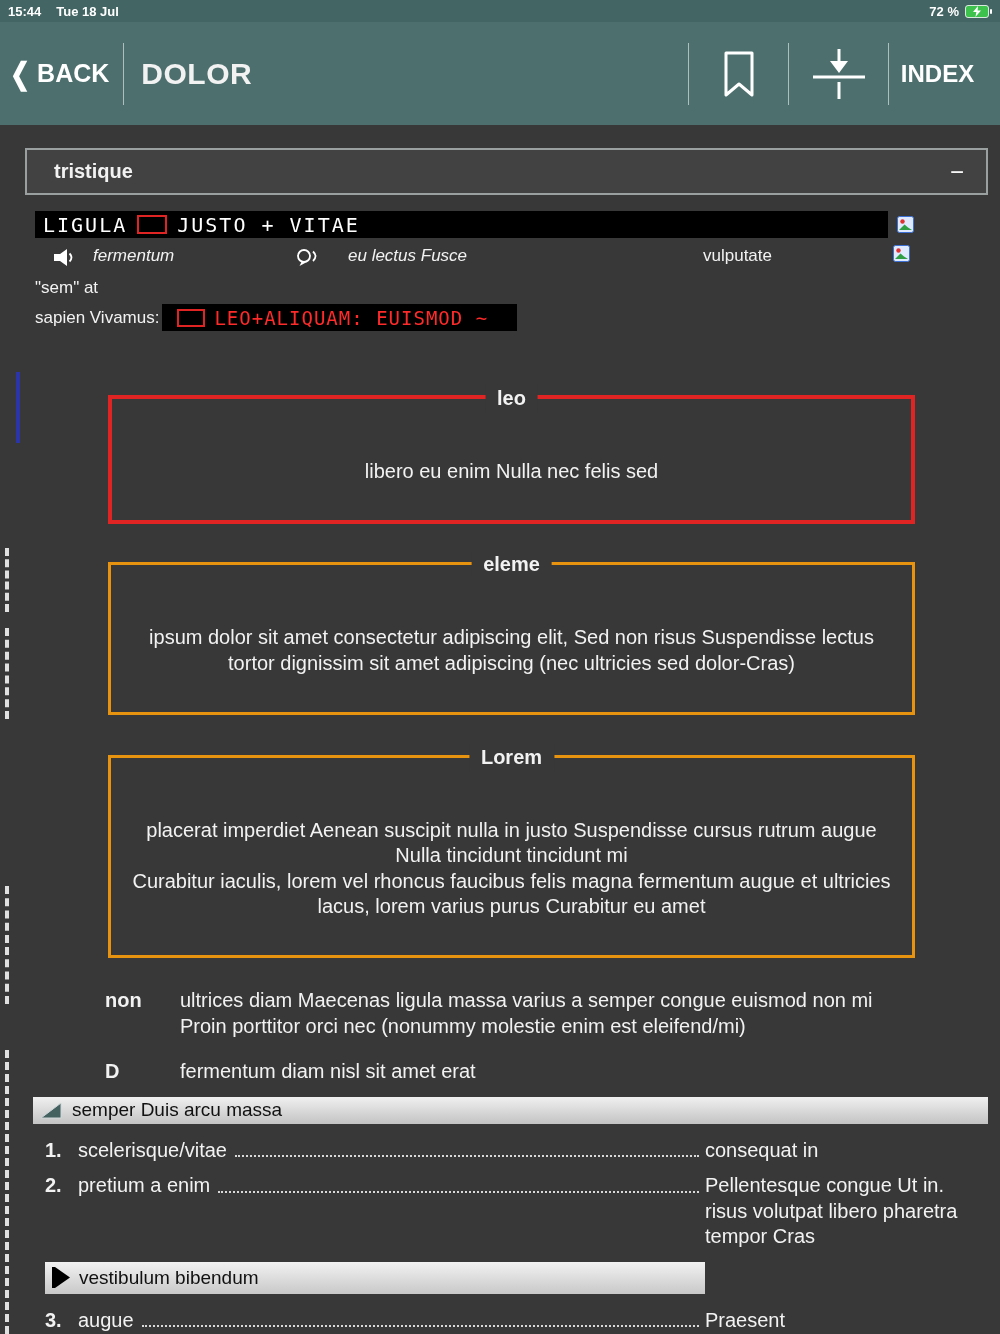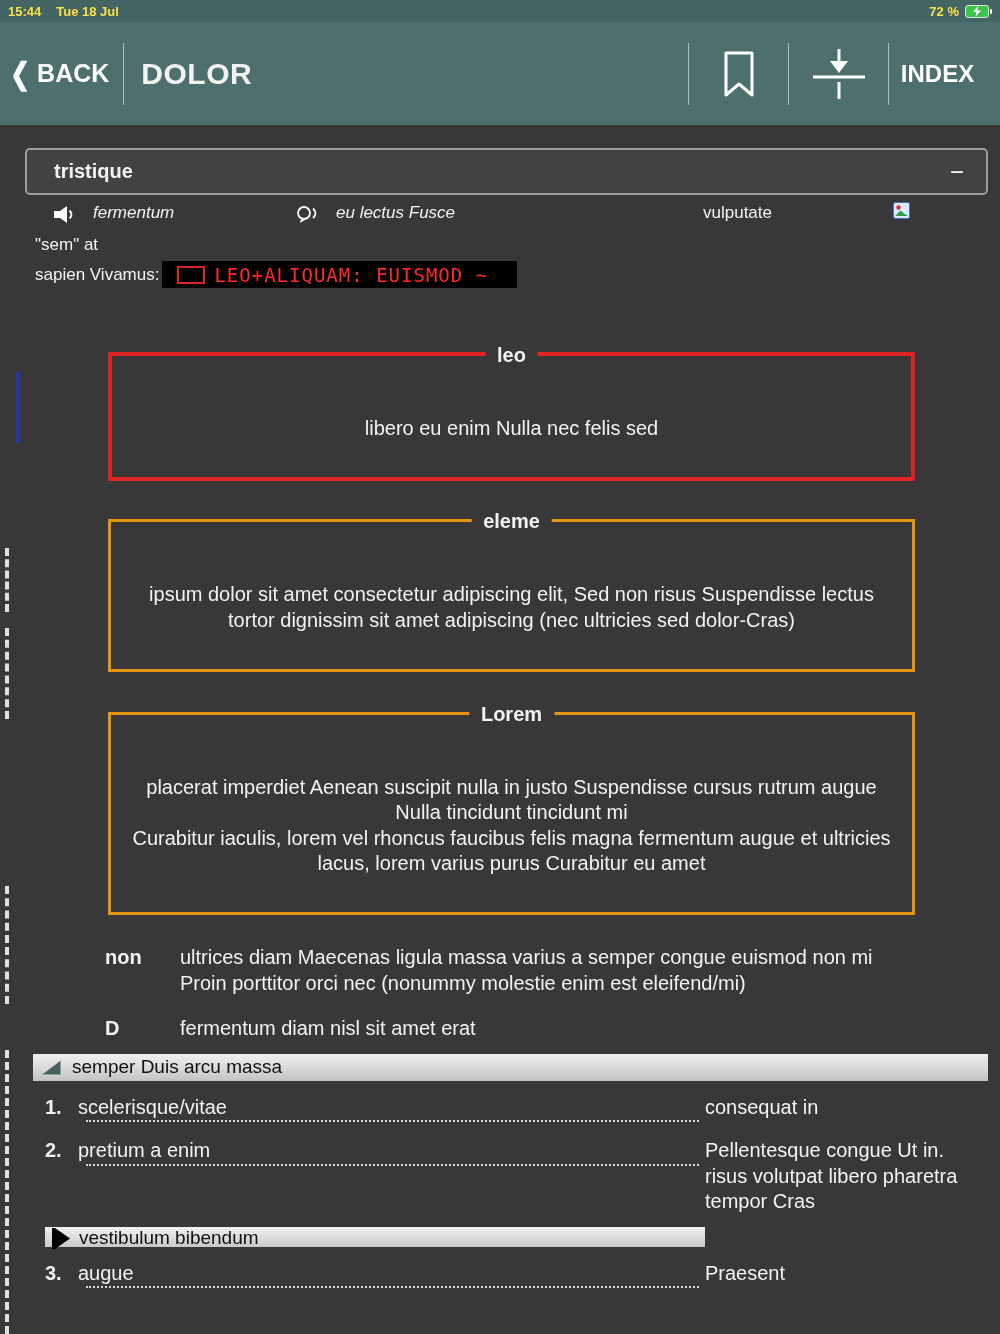--- a/index.html
+++ b/index.html
@@ -6,21 +6,21 @@
   html,body { width:1000px; height:1334px; background:#383838; }
   .screen {
     position:relative; width:1000px; height:1334px; overflow:hidden;
     background:#383838; color:#f2f2f2;
     font-family:"Liberation Sans", sans-serif;
   }
 
   
   .statusbar {
     height:22px; background:#436564; display:flex; justify-content:space-between;
-    align-items:center; padding:0 8px; font-size:13px; font-weight:bold; color:#fde047;
+    align-items:center; padding:0 8px; font-size:13px; font-weight:bold; color:#ffffff;
   }
   .sb-left { display:flex; gap:15px; }
   .sb-right { display:flex; gap:6px; align-items:center; }
 
   
   .appbar { height:103px; background:#4d706f; display:flex; align-items:center; padding:0 14px 0 10px; }
   .back-btn { display:flex; align-items:center; gap:7px; font-size:25px; font-weight:bold;
     color:#fff; background:none; border:none; font-family:inherit; cursor:pointer; }
   .back-chevron { font-size:24px; font-weight:bold; transform:scaleY(1.25); }
   .vdiv { width:1px; height:62px; background:rgba(255,255,255,.55); }
@@ -28,38 +28,38 @@
   .app-title { font-size:30px; font-weight:bold; letter-spacing:.5px; margin-left:17px; }
   .right-group { margin-left:auto; display:flex; align-items:center; height:100%; }
   .icon-btn { width:99px; height:100%; display:flex; justify-content:center; align-items:center;
     background:none; border:none; cursor:pointer; }
   .index-btn { width:97px; text-align:center; font-size:24px; font-weight:bold; color:#fff;
     background:none; border:none; font-family:inherit; cursor:pointer; }
 
   
   .content { position:absolute; top:125px; left:0; width:1000px; }
 
-  .panel { margin:23px 12px 0 25px; height:47px; border:2px solid #9aa0a0; border-radius:5px;
+  .panel { margin:23px 12px 0 25px; height:47px; border:2px solid #9aa0a0; border-radius:0;
     background:#424242; display:flex; align-items:center; justify-content:space-between;
     padding:0 22px 0 27px; }
   .panel-title { font-weight:bold; font-size:20px; }
   .panel-collapse { font-size:24px; color:#fff; background:none; border:none; font-family:inherit; cursor:pointer; }
 
   .codebar-row { margin:16px 0 0 35px; display:flex; align-items:center; gap:9px; }
   .codebar { background:#000; height:27px; display:flex; align-items:center;
     font-family:"DejaVu Sans Mono", monospace; }
   .codebar1 { width:853px; font-size:20px; letter-spacing:2px; padding-left:8px; color:#fff; }
   .glyphbox { display:inline-block; width:30px; height:19px; border:2px solid #e02424; margin:0 10px; flex:none; }
 
   .meta-row { position:relative; height:26px; margin-top:6px; font-size:17px; }
   .meta-row > * { position:absolute; top:2px; }
   .m-audio-icon { left:52px; top:4px; }
   .m-audio { left:93px; font-style:italic; }
   .m-speech-icon { left:296px; top:4px; }
-  .m-speech { left:336px; font-style:italic;text-align:right; }
+  .m-speech { left:348px; font-style:italic;text-align:right; }
   .m-vulputate { left:703px; }
   .m-img { left:893px; top:1px; }
 
   .quote { margin:8px 0 0 35px; font-size:17px; }
 
   .vivamus-row { margin:6px 0 16px 35px; display:flex; align-items:center; }
   .vivamus-label { font-size:17px; margin-right:3px; }
   .codebar2 { width:355px; font-size:19px; letter-spacing:1px; padding-left:6px; color:#ff2a2a; }
   .glyphbox.red2 { width:28px; height:18px; margin:0 9px; }
 
@@ -74,29 +74,29 @@
 
   .def-row { margin:30px 0 0 105px; display:grid; grid-template-columns:75px 790px;
     font-size:20px; line-height:25.5px; }
   .def-row.second { margin-top:20px; }
   .def-term { font-weight:bold; }
   .def-text { white-space:pre-line; }
 
   .secbar1 { margin:12px 0 0 33px; width:955px; height:27px;
     background:linear-gradient(#f0f0f0,#c3c3c3); color:#111; display:flex; align-items:center;
     gap:10px; padding-left:7px; font-size:19px; cursor:pointer; }
-  .secbar2 { margin:12px 0 0 45px; width:660px; height:20px;
-    background:linear-gradient(#f2f2f2,#c8c8c8); color:#111; display:flex; 
+  .secbar2 { margin:12px 0 0 45px; width:660px; height:32px;
+    background:linear-gradient(#f2f2f2,#c8c8c8); color:#111; display:flex; align-items:center;
     gap:8px; padding-left:5px; font-size:19px; cursor:pointer; }
 
   .toc-row { margin:14px 0 0 45px; display:grid; grid-template-columns:33px 627px 290px;
     font-size:20px; line-height:25.5px; align-items:start; cursor:pointer; }
   .toc-row.tight { margin-top:10px; }
   .toc-num { font-weight:bold; }
-  .toc-mid { display:flex;flex-direction:column; }
+  .toc-mid { display:flex; }
   .toc-label { white-space:nowrap; }
   .leader { flex:1; border-bottom:2px dotted #d8d8d8; margin:0 6px 6px 8px; }
   .toc-ref { white-space:pre-line; }
 
   
   .blue-bar { position:absolute; left:16px; top:372px; width:4px; height:71px; background:#2b35a8; }
   .dash { position:absolute; left:5px; width:0; border-left:4px dashed #e0e0e0; }
   .dash.d1 { top:548px; height:64px; }
   .dash.d2 { top:628px; height:91px; }
   .dash.d3 { top:886px; height:118px; }
@@ -158,20 +158,34 @@
     </div>
   </div>
 
   <div class="content">
 
     <div class="panel">
       <span class="panel-title">tristique</span>
       <button class="panel-collapse">−</button>
     </div>
 
+    <div class="codebar-row">
+      <div class="codebar codebar1">
+        <span>LIGULA</span>
+        <span class="glyphbox"></span>
+        <span>JUSTO + VITAE</span>
+      </div>
+      <span class="m-img-inline">
+        <svg width="17" height="17" viewBox="0 0 17 17">
+          <rect x="0.5" y="0.5" width="16" height="16" rx="2" fill="#dfe9ff" stroke="#3b6fd4"></rect>
+          <circle cx="5.5" cy="5.5" r="2.2" fill="#e03030"></circle>
+          <polygon points="2,14 7.5,8.5 11,11.5 15,14" fill="#2f9e44"></polygon>
+        </svg>
+      </span>
+    </div>
 
     <div class="meta-row">
       <span class="m-audio-icon">
         <svg width="24" height="19" viewBox="0 0 24 19">
           <polygon points="2,6 8,6 15,1 15,18 8,13 2,13" fill="#fff"></polygon>
           <path d="M17.5 5.5 q4 4 0 8" stroke="#fff" stroke-width="1.8" fill="none"></path>
         </svg>
       </span>
       <span class="m-audio">fermentum</span>
       <span class="m-speech-icon">

